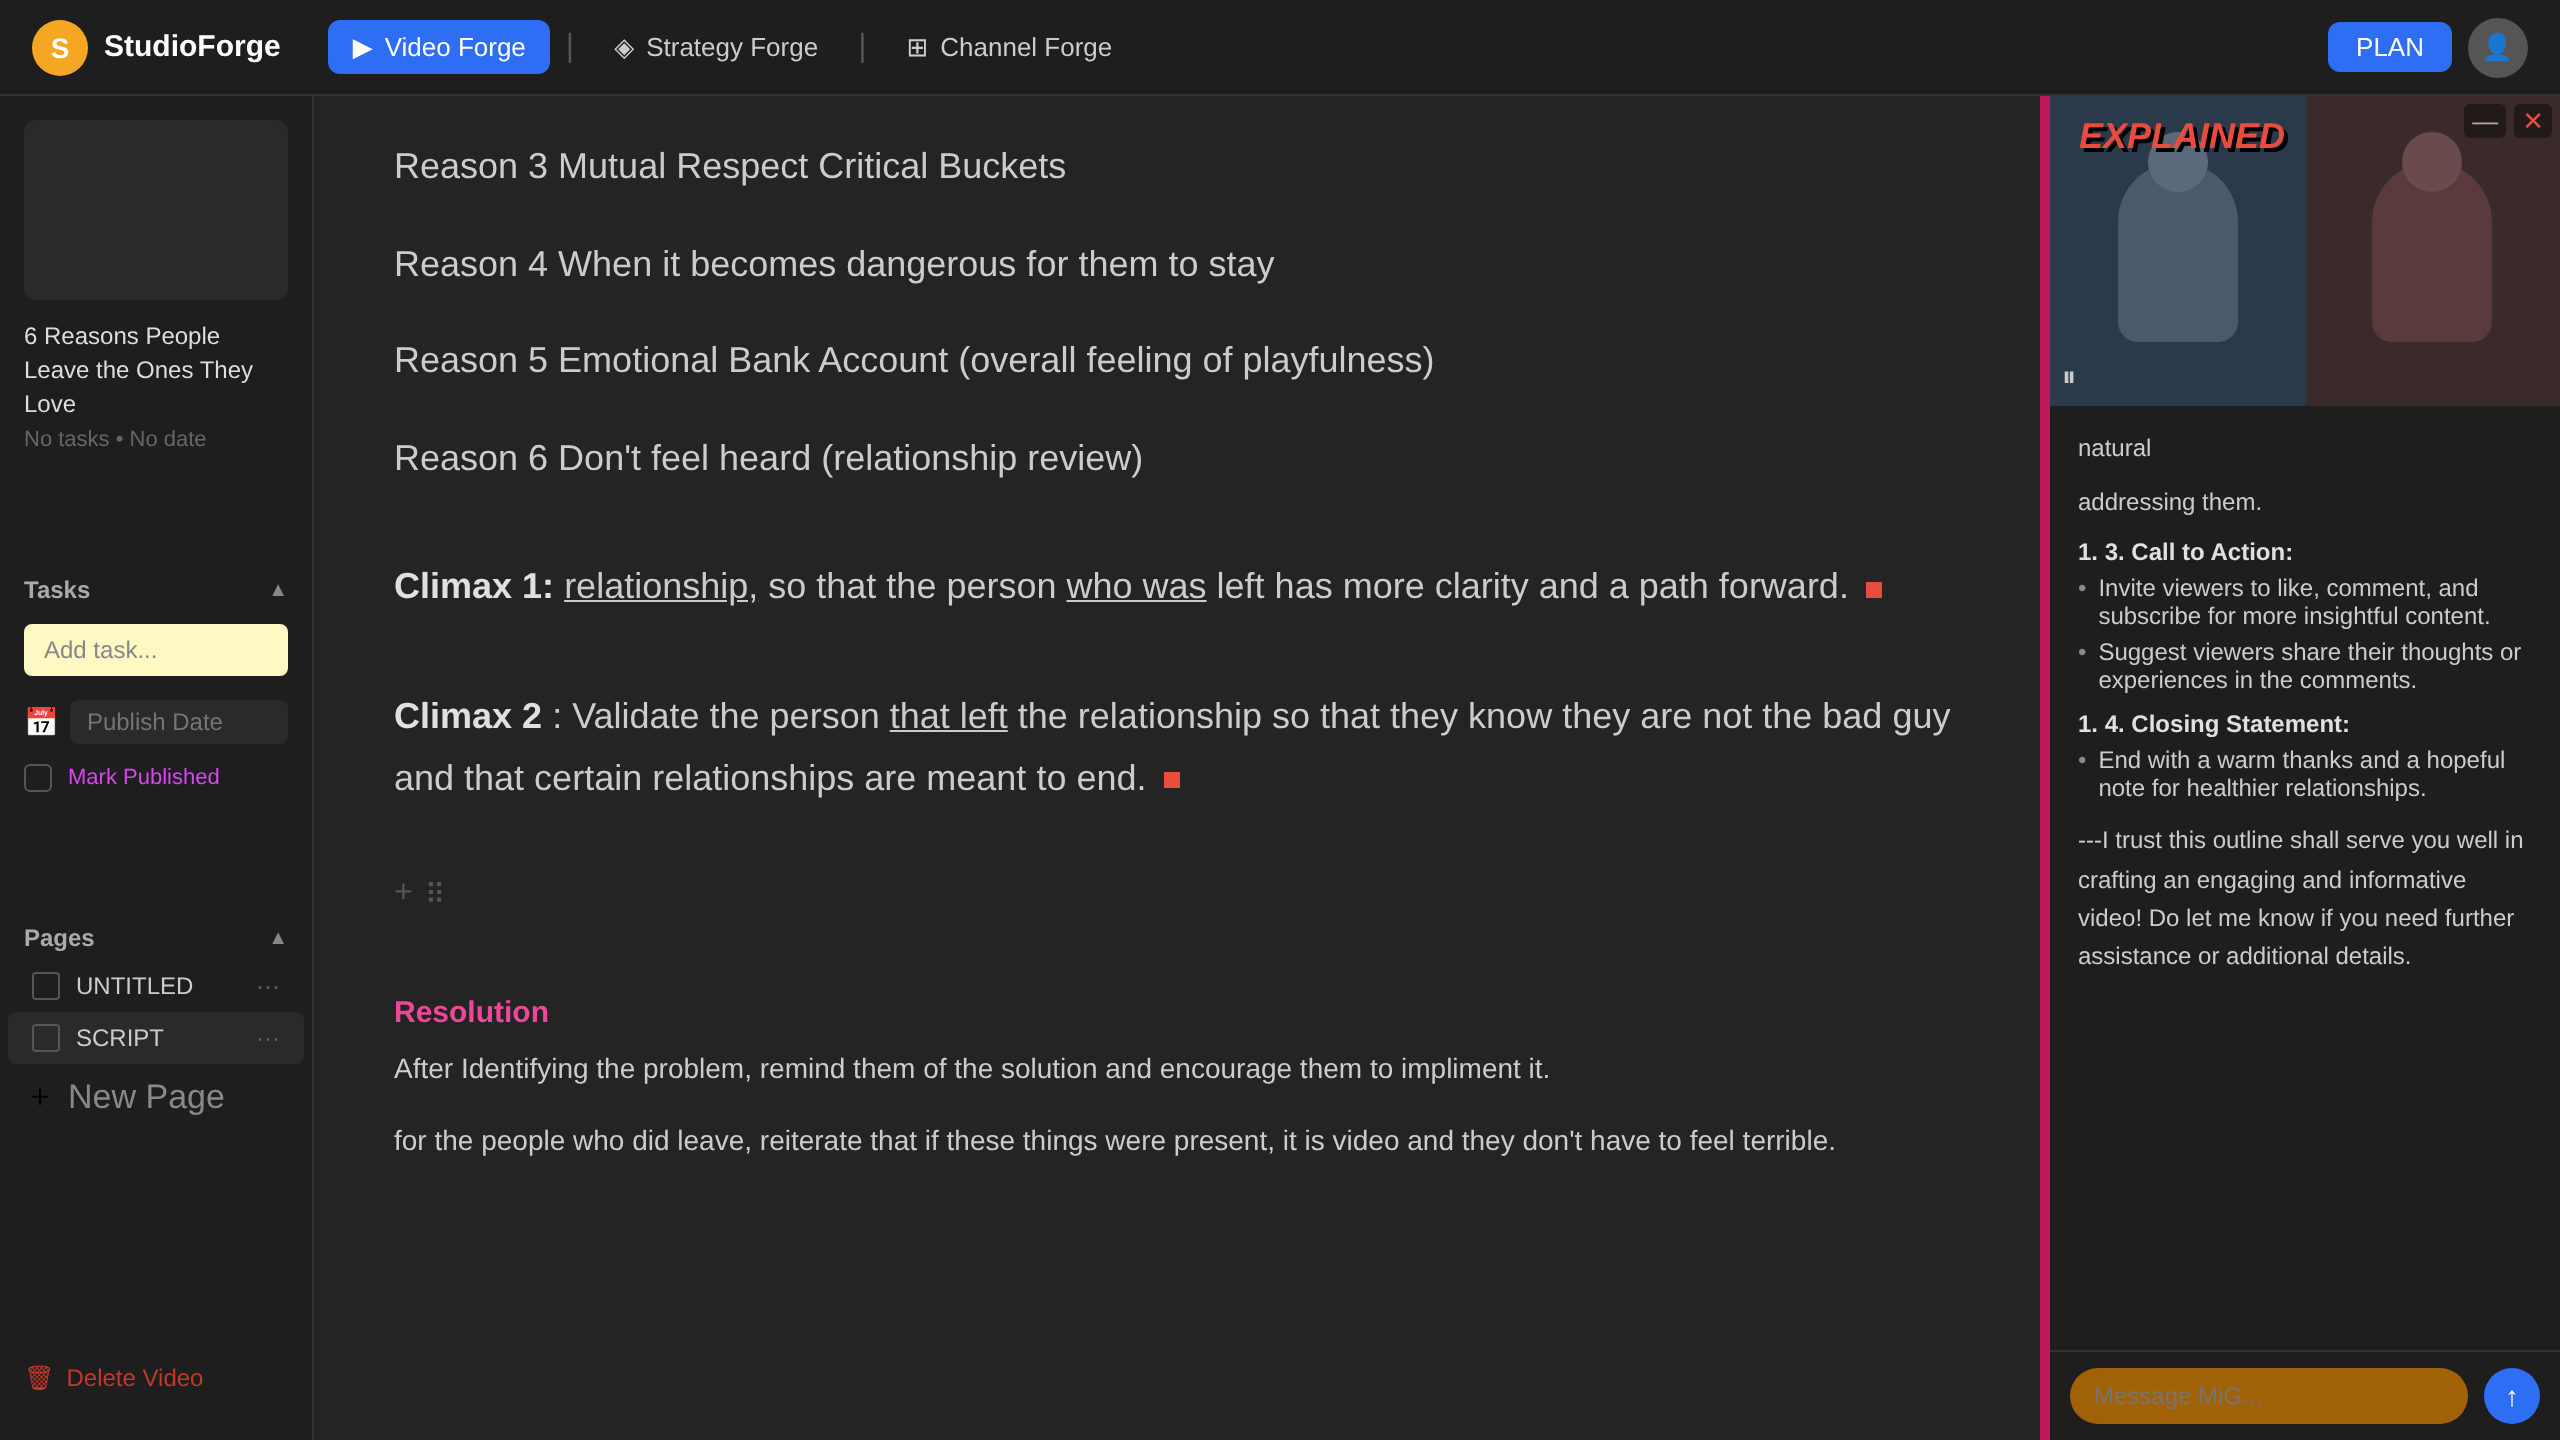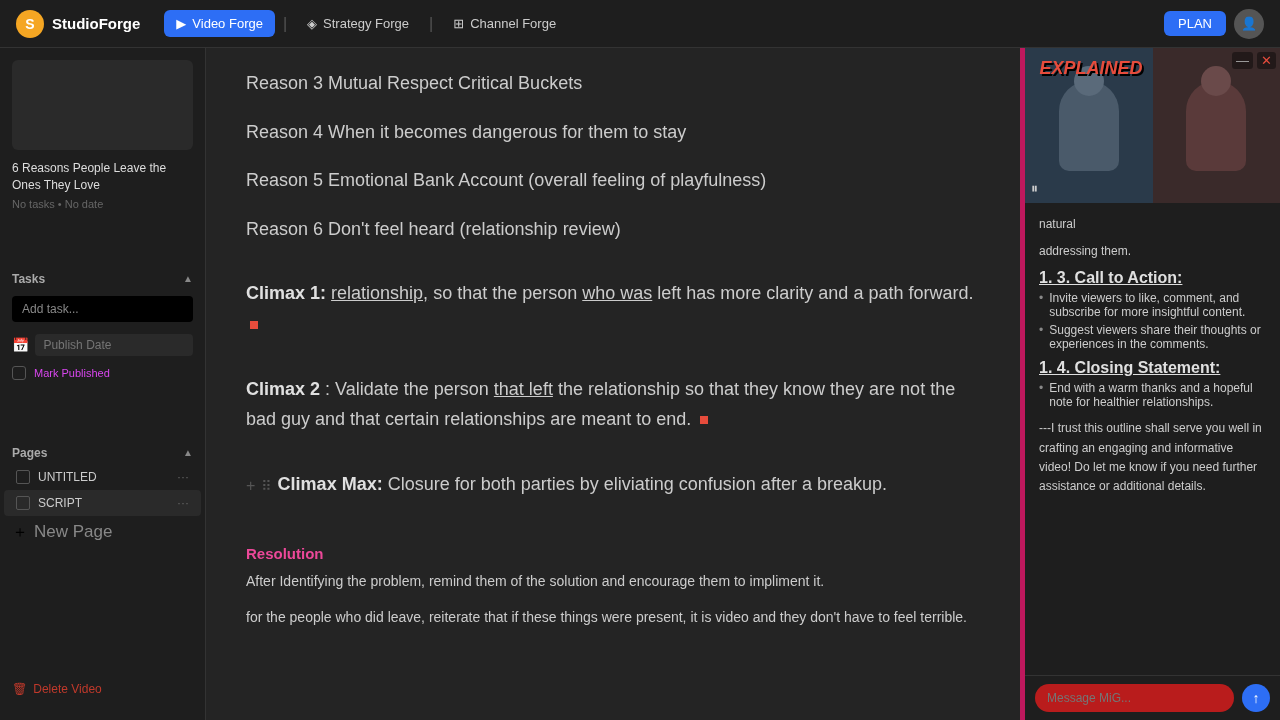--- a/index.html
+++ b/index.html
@@ -39,21 +39,21 @@
 
     
     .main-area {
       display: flex;
       flex: 1;
       overflow: hidden;
     }
 
     
     .sidebar {
-      width: 206px;
+      width: 157px;
       background: #1e1e1e;
       border-right: 1px solid #333;
       display: flex;
       flex-direction: column;
       padding: 12px 0;
       flex-shrink: 0;
     }
     .sidebar-thumbnail {
       margin: 0 12px 10px;
       height: 90px;
@@ -81,21 +81,21 @@
       font-weight: 600;
       padding: 4px 12px;
       display: flex;
       align-items: center;
       justify-content: space-between;
       margin-top: 42px;
     }
     .sidebar-section-title .chevron { font-size: 10px; color: #888; }
     .task-add {
       margin: 6px 12px;
-      background: #000000;
+      background: #fef9c3;
       border: none;
       border-radius: 4px;
       color: #888;
       font-size: 12px;
       padding: 6px 10px;
       text-align: left;
       width: calc(100% - 24px);
       cursor: pointer;
     }
     .publish-date-row {
@@ -229,36 +229,36 @@
       flex: 1;
       overflow-y: auto;
       padding: 12px 14px;
       font-size: 12px;
       color: #ccc;
     }
     .ai-chat::-webkit-scrollbar { width: 4px; }
     .ai-chat::-webkit-scrollbar-thumb { background: #444; border-radius: 2px; }
 
     .ai-text { line-height: 1.6; margin-bottom: 8px; }
-    .ai-numbered { font-size: 16px; color: #ddd; font-weight: 600; margin: 8px 0 4px; text-decoration: underline; }
+    .ai-numbered { font-size: 12px; color: #ddd; font-weight: 600; margin: 8px 0 4px; }
     .ai-bold { font-weight: 700; color: #e0e0e0; }
     .ai-bullet { display: flex; gap: 6px; margin-bottom: 4px; }
     .ai-bullet-dot { flex-shrink: 0; color: #888; }
 
     .chat-input-area {
       border-top: 1px solid #333;
       padding: 8px 10px;
       display: flex;
       align-items: center;
       gap: 8px;
       background: #1e1e1e;
       flex-shrink: 0;
     }
     .chat-input {
-      flex: 1; background: #b91c1c; border: none; border-radius: 16px;
+      flex: 1; background: #a16207; border: none; border-radius: 16px;
       padding: 7px 12px; color: #ccc; font-size: 12px; outline: none;
     }
     .chat-send-btn {
       width: 28px; height: 28px; background: #2d6ef5; border: none; border-radius: 50%;
       color: #fff; font-size: 14px; cursor: pointer; display: flex; align-items: center; justify-content: center;
     }
 
     
     .person-silhouette {
       width: 60px; height: 90px;
@@ -411,24 +411,20 @@
       <span class="content-underline">that left</span>
       <span> the relationship so that they know they are not the bad guy and that certain relationships are meant to end.</span>
       <span class="red-dot"></span>
     </div>
 
     <div style="height: 16px;"></div>
 
     <div class="add-row">
       <span class="add-icon">+</span>
       <span class="drag-icon">⠿</span>
-      <div class="content-line">
-        <span class="content-bold">Climax Max:</span>
-        <span> Closure for both parties by eliviating confusion after a breakup.</span>
-      </div>
     </div>
 
     <div style="height: 16px;"></div>
 
     <div class="content-heading">Resolution</div>
 
     <div class="content-paragraph">After Identifying the problem, remind them of the solution and encourage them to impliment it.</div>
 
     <div class="content-paragraph">for the people who did leave, reiterate that if these things were present, it is video and they don't have to feel terrible.</div>
 

